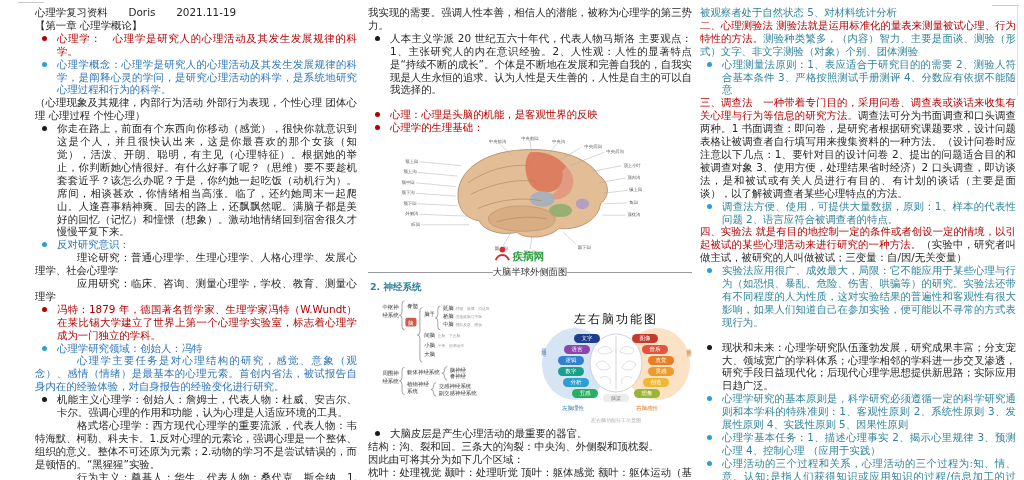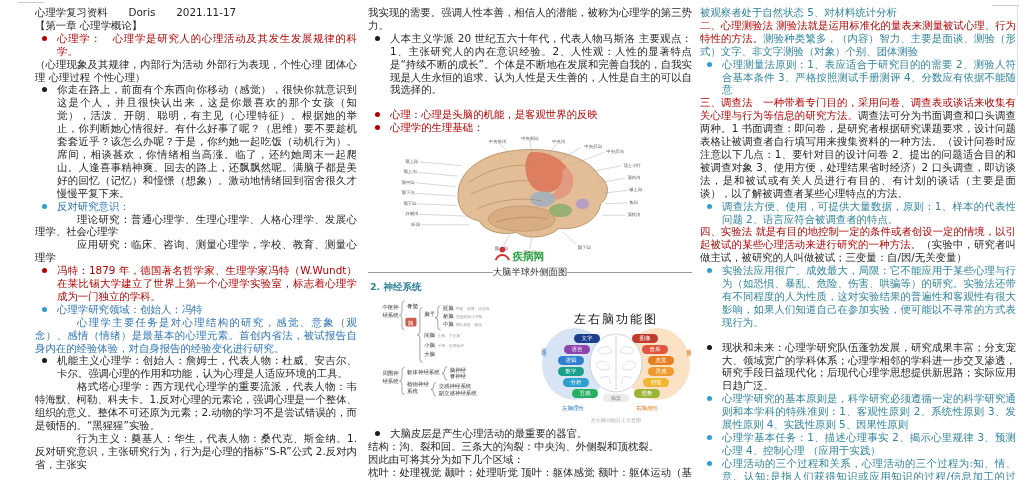--- a/index.html
+++ b/index.html
@@ -44,23 +44,24 @@
   .lrb-note{font-size:5px;color:#aaa;text-align:center;margin-top:2px;}
 </style>
 </head>
 <body>
 
 <div class="artifact" style="left:18px;top:2px;width:26px;height:1px;"></div>
 <div class="artifact" style="left:992px;top:5px;width:27px;height:1px;"></div>
 <div class="artifact" style="left:1017px;top:5px;width:1px;height:90px;background:#dedede;"></div>
 
 <div id="col1" class="col">
-    <div class="para"><span style="color: rgb(38, 38, 38);">心理学复习资料　　Doris　　2021.11-17</span></div>
+    <div class="para"><span style="color: rgb(38, 38, 38);">心理学复习资料　　Doris　　2021.11-19</span></div>
     <div class="para"><span style="color: rgb(38, 38, 38);">【第一章 心理学概论】</span></div>
     <div class="para hb"><span class="blt" style="background: rgb(179, 0, 0);"></span><span style="color: rgb(179, 0, 0);">心理学：　心理学是研究人的心理活动及其发生发展规律的科学。</span></div>
+    <div class="para hb"><span class="blt" style="background: rgb(43, 159, 214);"></span><span style="color: rgb(46, 117, 182);">心理学概念：心理学是研究人的心理活动及其发生发展规律的科学，是阐释心灵的学问，是研究心理活动的科学，是系统地研究心理过程和行为的科学。</span></div>
     <div class="para"><span style="color: rgb(38, 38, 38);">（心理现象及其规律，内部行为活动 外部行为表现，个性心理 团体心理 心理过程 个性心理）</span></div>
     <div class="para hb"><span class="blt" style="background: rgb(26, 26, 26);"></span><span style="color: rgb(38, 38, 38);">你走在路上，前面有个东西向你移动（感觉），很快你就意识到这是个人，并且很快认出来，这是你最喜欢的那个女孩（知觉），活泼、开朗、聪明，有主见（心理特征）。根据她的举止，你判断她心情很好。有什么好事了呢？（思维）要不要趁机套套近乎？该怎么办呢？于是，你约她一起吃饭（动机行为）。席间，相谈甚欢，你情绪相当高涨。临了，还约她周末一起爬山。人逢喜事精神爽。回去的路上，还飘飘然呢。满脑子都是美好的回忆（记忆）和憧憬（想象）。激动地情绪回到宿舍很久才慢慢平复下来。</span></div>
     <div class="para hb"><span class="blt" style="background: rgb(43, 159, 214);"></span><span style="color: rgb(46, 117, 182);">反对研究意识：</span></div>
     <div class="para ind"><span style="color: rgb(38, 38, 38);">理论研究：普通心理学、生理心理学、人格心理学、发展心理学、社会心理学</span></div>
     <div class="para ind"><span style="color: rgb(38, 38, 38);">应用研究：临床、咨询、测量心理学，学校、教育、测量心理学</span></div>
     <div class="para hb"><span class="blt" style="background: rgb(179, 0, 0);"></span><span style="color: rgb(179, 0, 0);">冯特：1879 年，德国著名哲学家、生理学家冯特（W.Wundt）在莱比锡大学建立了世界上第一个心理学实验室，标志着心理学成为一门独立的学科。</span></div>
     <div class="para hb"><span class="blt" style="background: rgb(43, 159, 214);"></span><span style="color: rgb(46, 117, 182);">心理学研究领域：创始人：冯特</span></div>
     <div class="para ind"><span style="color: rgb(46, 117, 182);">心理学主要任务是对心理结构的研究，感觉、意象（观念）、感情（情绪）是最基本的心理元素。首创内省法，被试报告自身内在的经验体验，对自身报告的经验变化进行研究。</span></div>
     <div class="para hb"><span class="blt" style="background: rgb(26, 26, 26);"></span><span style="color: rgb(38, 38, 38);">机能主义心理学：创始人：詹姆士，代表人物：杜威、安吉尔、卡尔。强调心理的作用和功能，认为心理是人适应环境的工具。</span></div>
     <div class="para ind"><span style="color: rgb(38, 38, 38);">格式塔心理学：西方现代心理学的重要流派，代表人物：韦特海默、柯勒、科夫卡。1.反对心理的元素论，强调心理是一个整体、组织的意义。整体不可还原为元素；2.动物的学习不是尝试错误的，而是顿悟的。“黑猩猩”实验。</span></div>

